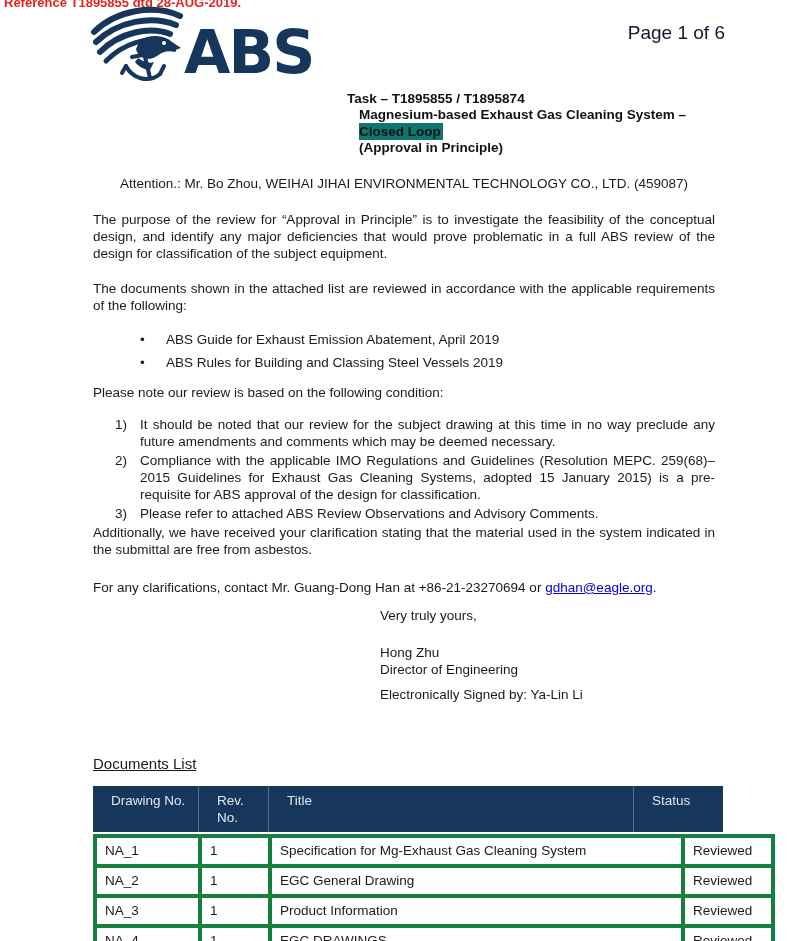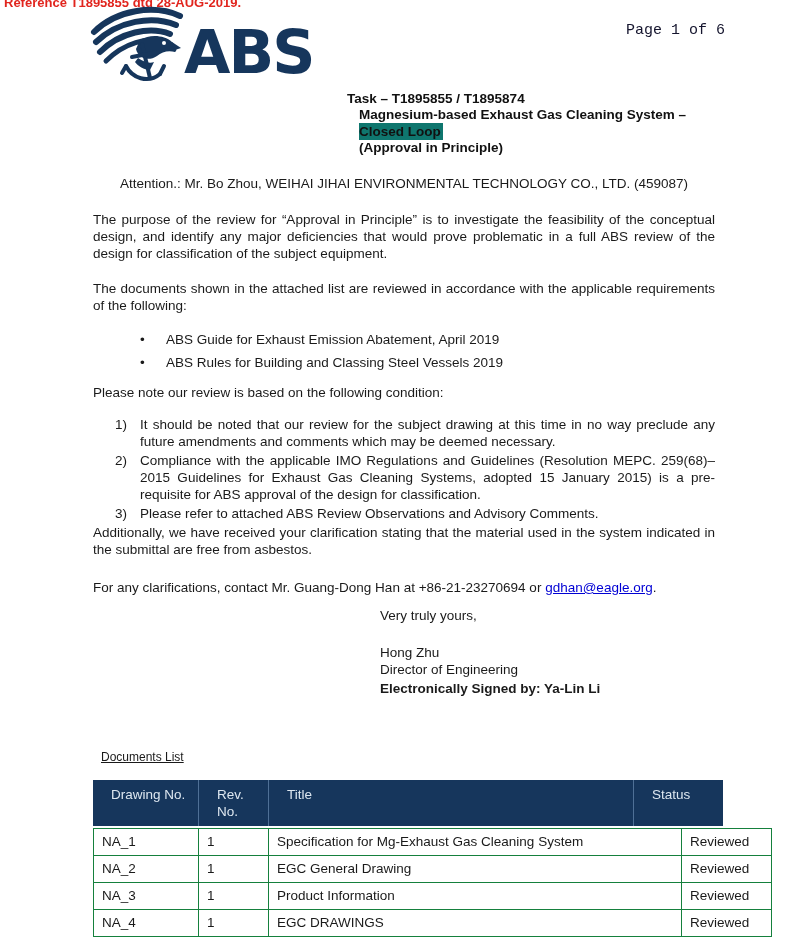--- a/index.html
+++ b/index.html
@@ -30,22 +30,22 @@
     top: 2px;
     width: 226px;
     height: 84px;
     z-index: 2;
   }
   .logo svg { display: block; }
   .page-number {
     position: absolute;
     top: 22px;
     right: 68px;
-    font-family: Liberation Mono, monospace;
-    font-size: 15px;
+    font-family: Liberation Sans, sans-serif;
+    font-size: 19px;
     color: #15152e;
   }
   
   .task-block {
     position: absolute;
     left: 347px;
     top: 91px;
     font-size: 13.5px;
     font-weight: bold;
     line-height: 16.4px;
@@ -74,46 +74,45 @@
   .num-list { margin-top: 15px; }
   .num-item { display: flex; padding-left: 22px; margin-bottom: 2px; }
   .num-item .marker { width: 25px; flex: 0 0 25px; }
   .num-item .txt { flex: 1; text-align: justify; }
   p.asbestos { }
   p.contact { margin-top: 21px; text-align: left; }
   a.email { color: #0000d4; text-decoration: underline; }
   .sig { margin-left: 287px; text-align: left; }
   p.closing { margin-top: 11px; }
   .sig-name-block { margin-top: 20px; }
-  p.esign { margin-top: 2px; font-weight: bold; }
+  p.esign { margin-top: 8px; }
   
   .docs-heading {
     margin-top: 52px;
     text-decoration: underline;
-    font-size: 12px;
+    font-size: 15px;
     text-align: left;
-    margin-left: 8px;
   }
   .doc-table { margin-top: 14px; width: 630px; font-size: 13.5px; }
   .thead-row {
     display: grid;
     grid-template-columns: 105px 70px 365px 90px;
     background: #16365c;
     color: #dde7f0;
     margin-bottom: 2px;
   }
   .thead-row .hcell {
     padding: 6px 4px 6px 18px;
     border-left: 1px solid #4f7096;
     line-height: 17px;
   }
   .thead-row .hcell:first-child { border-left: none; }
   table.tbody-tbl { border-collapse: collapse; table-layout: fixed; width: 630px; }
   table.tbody-tbl td {
-    border: 1px solid #15803d;
+    border: 4px solid #15803d;
     padding: 4px 4px 5px 8px;
     line-height: 17px;
     background: #fff;
     overflow: hidden;
     white-space: nowrap;
   }
   td.c0 { width: 105px; }
   td.c1 { width: 70px; }
   td.c2 { width: 413px; }
   td.c3 { width: 90px; border-radius: 11px; }

